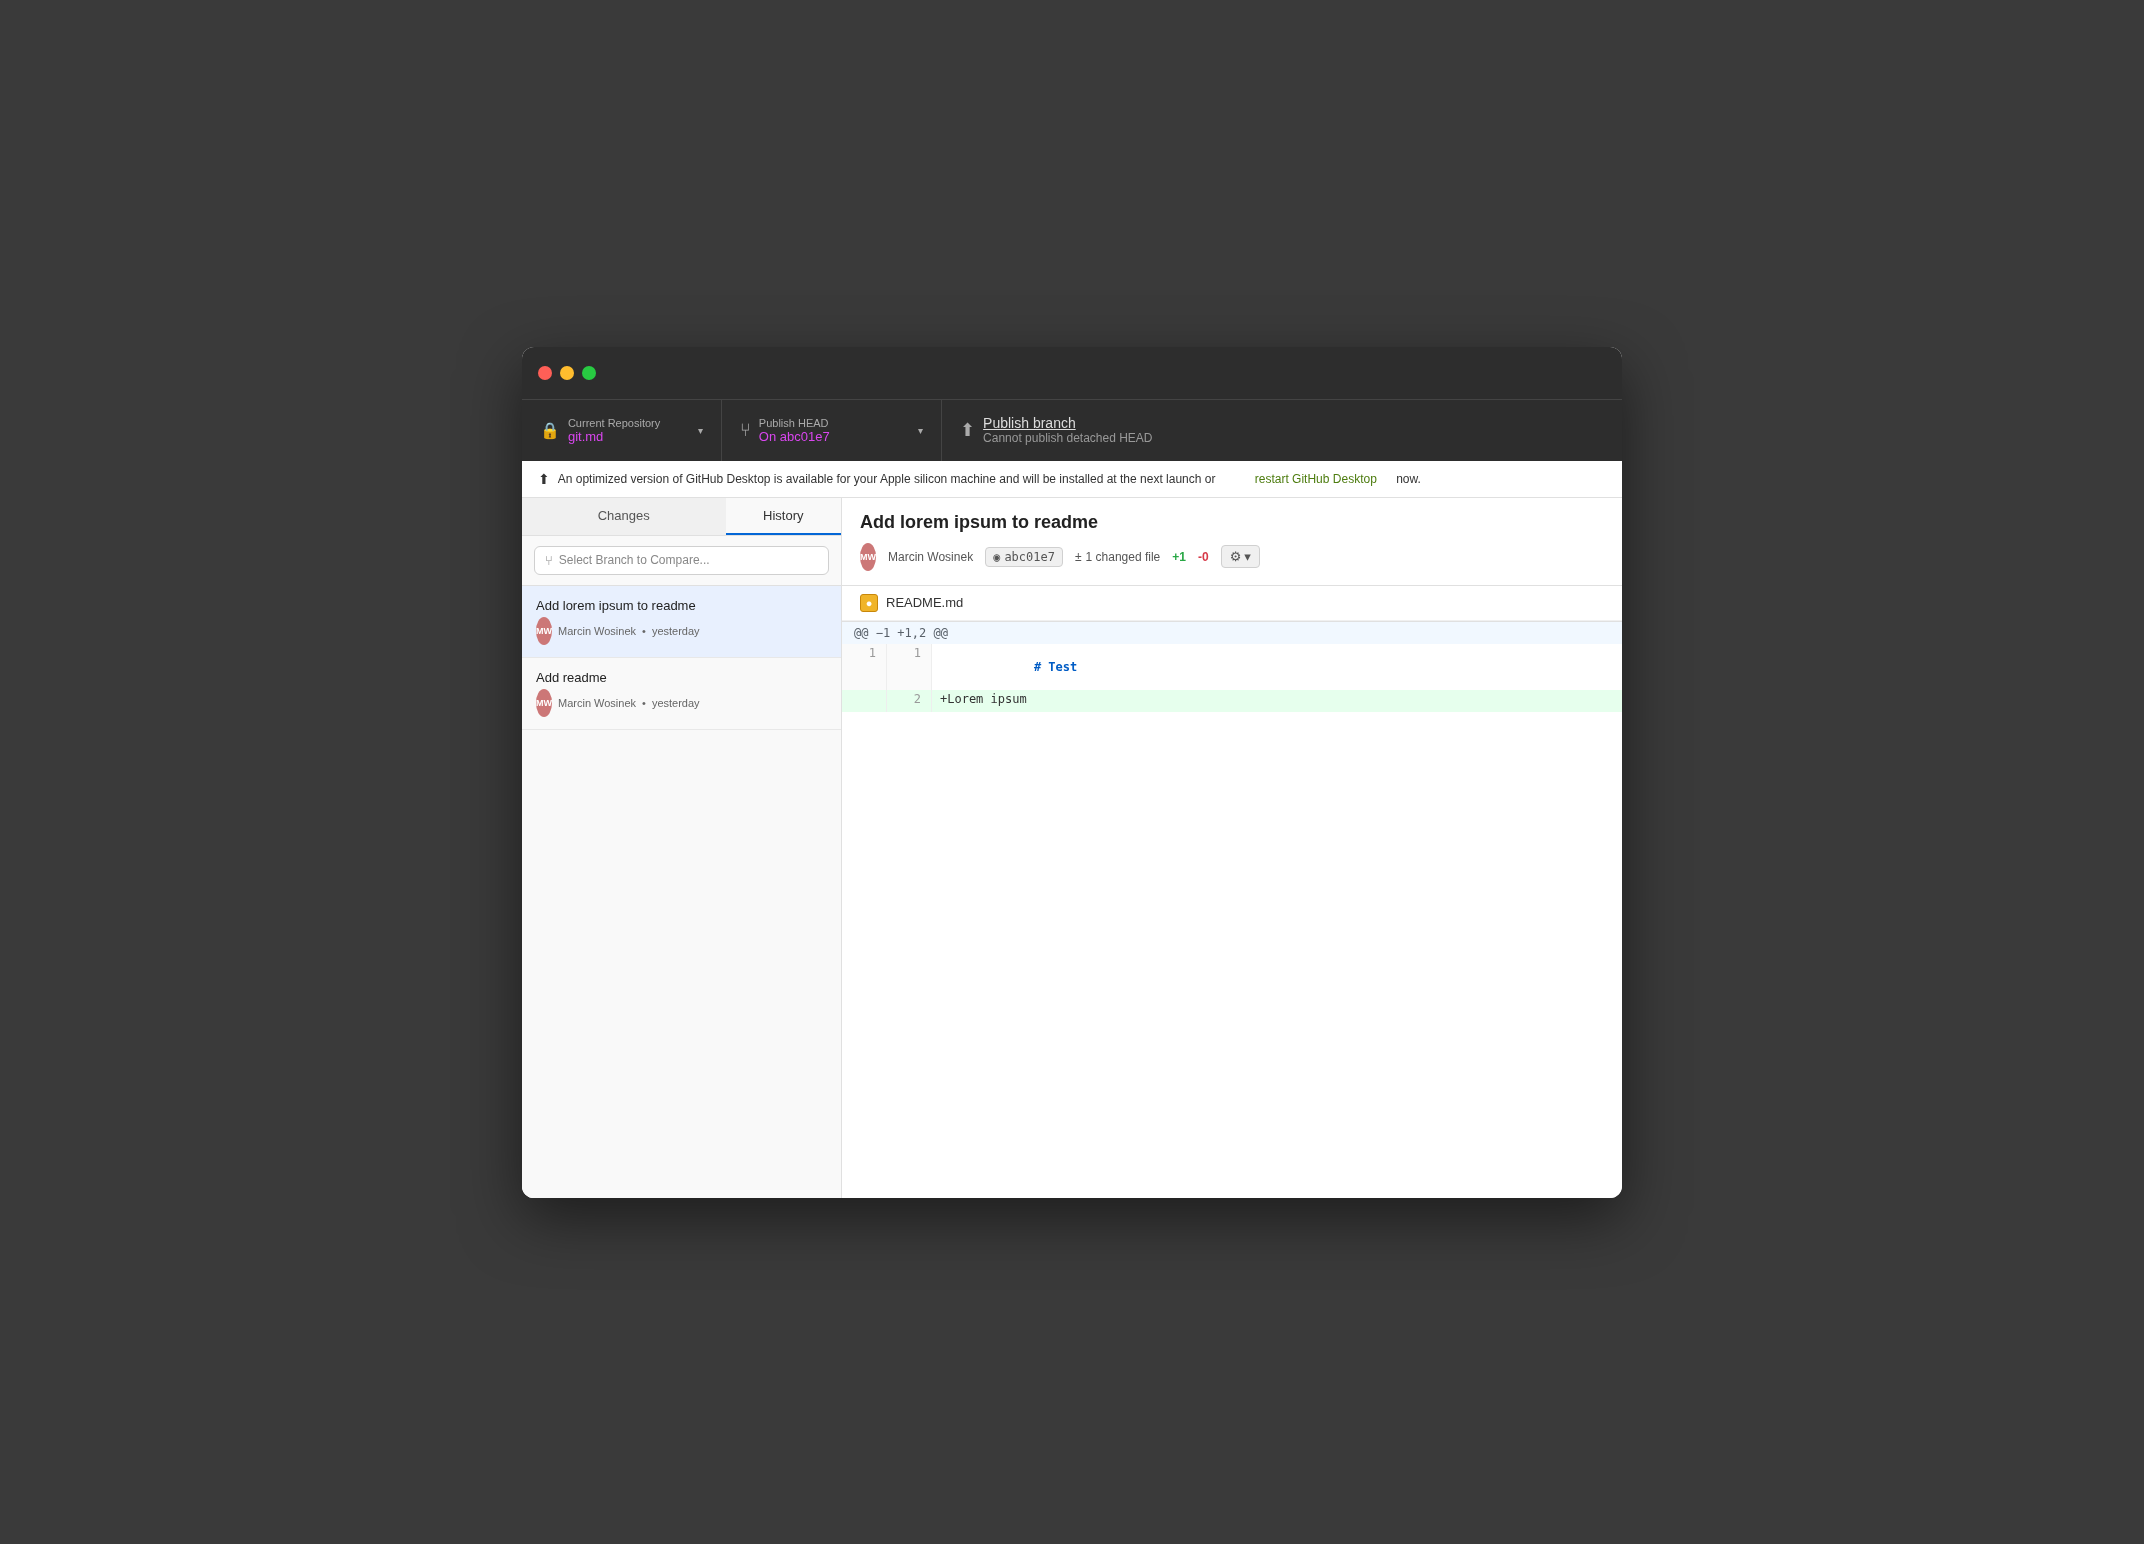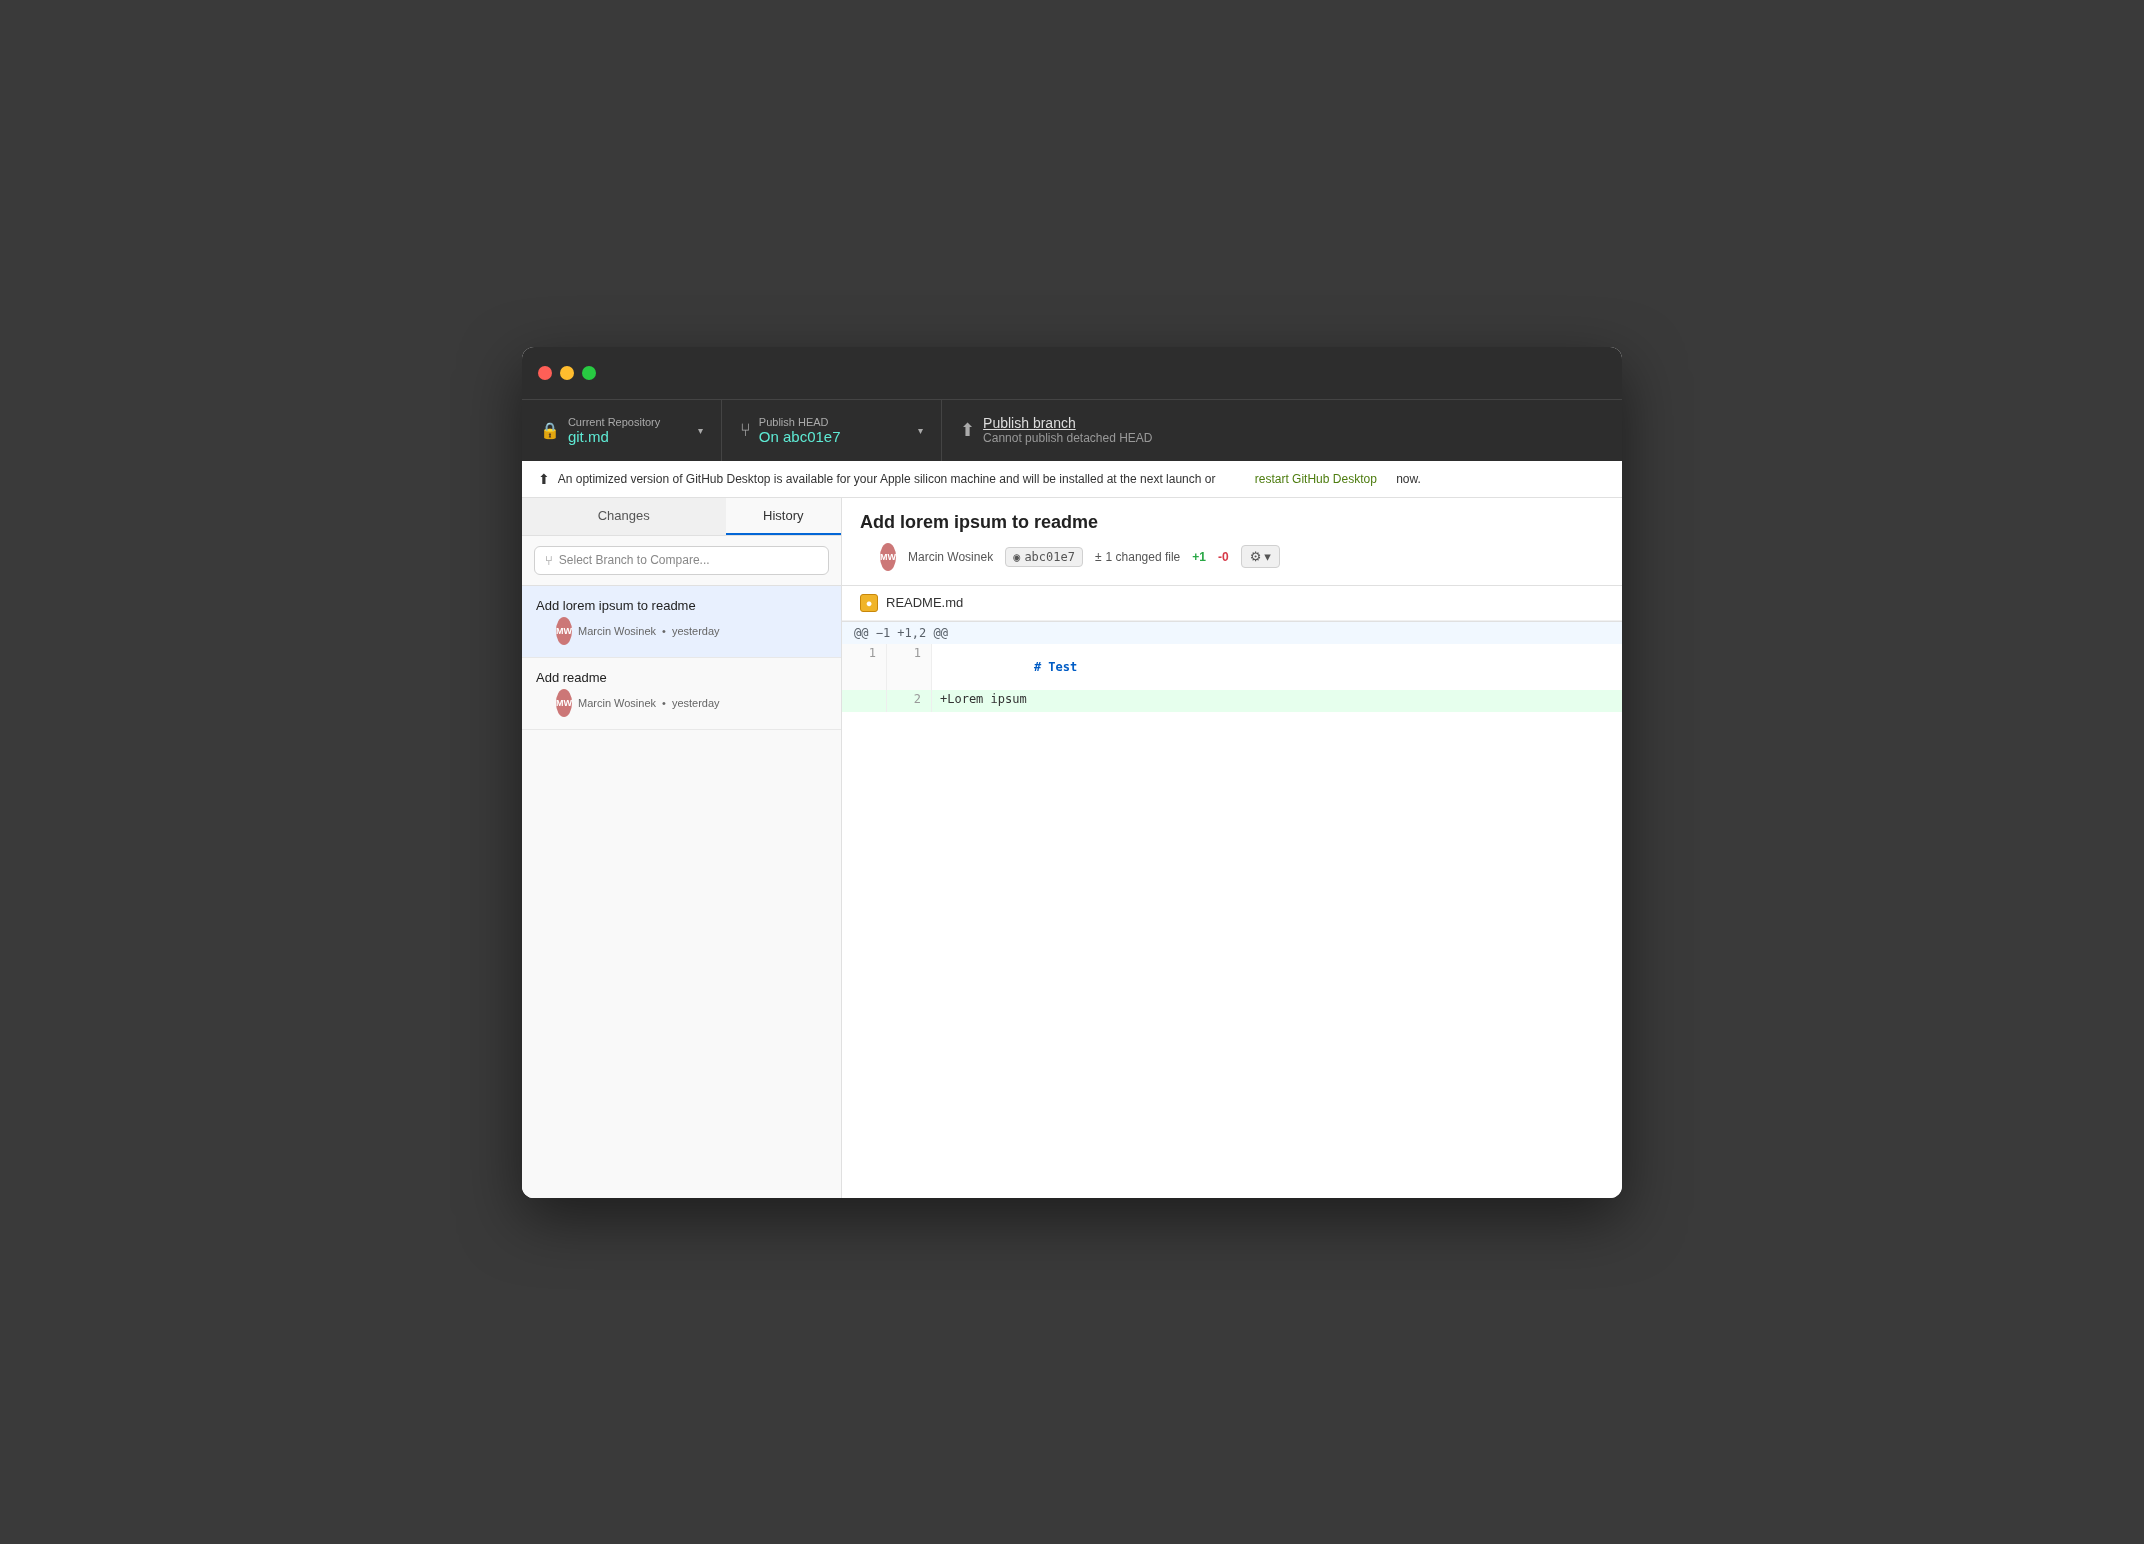--- a/index.html
+++ b/index.html
@@ -51,22 +51,22 @@
     }
     .toolbar-section:last-child { border-right: none; flex: 1; }
     .toolbar-icon { color: #aaa; font-size: 16px; }
     .toolbar-text { flex: 1; }
     .toolbar-label {
       font-size: 11px;
       color: #aaa;
       display: block;
     }
     .toolbar-value {
-      font-size: 15px;
-      color: #5eead4;
+      font-size: 13px;
+      color: #d946ef;
       font-weight: 500;
       display: block;
     }
     .toolbar-arrow { color: #aaa; font-size: 10px; }
     .toolbar-publish {
       display: flex;
       align-items: center;
       padding: 0 18px;
       gap: 8px;
       flex: 1;
@@ -162,21 +162,21 @@
       display: flex;
       align-items: center;
       gap: 6px;
       font-size: 11px;
       color: #666;
     }
     .avatar {
       width: 16px; height: 28px; border-radius: 50%;
       background: #c77;
       display: inline-flex; align-items: center; justify-content: center;
-      font-size: 9px; color: white; font-weight: bold; margin-left: 20px;
+      font-size: 9px; color: white; font-weight: bold;
     }
 
     .diff-panel {
       flex: 1;
       display: flex;
       flex-direction: column;
     }
 
     .diff-header {
       padding: 14px 18px;

